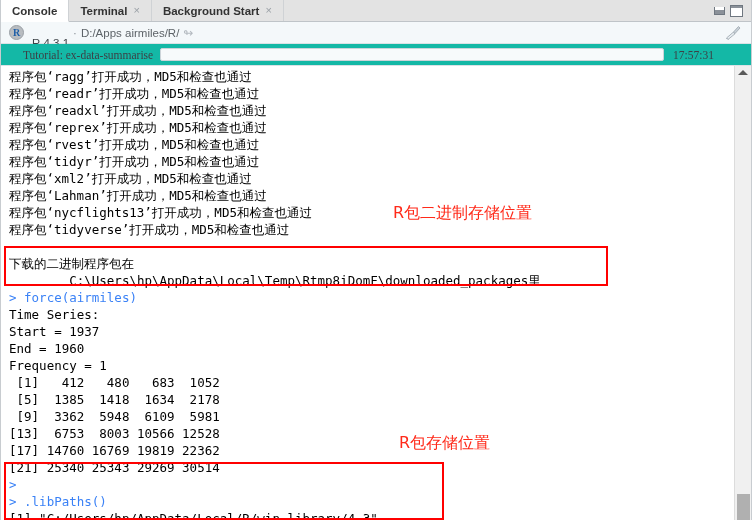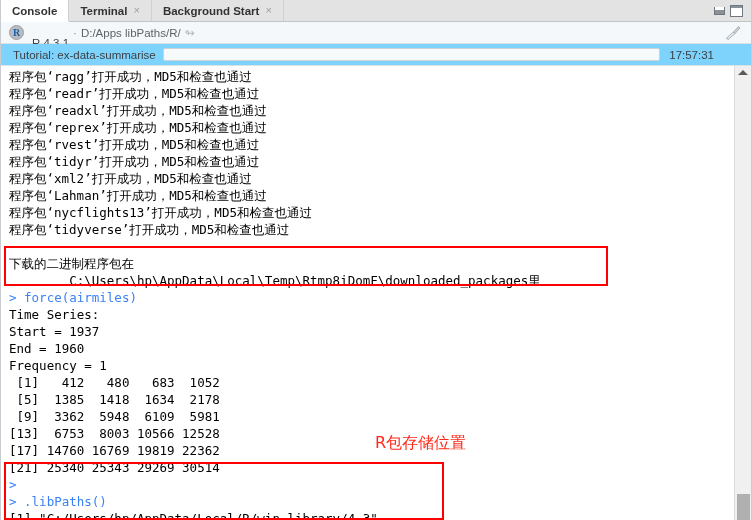--- a/index.html
+++ b/index.html
@@ -129,28 +129,29 @@
   .broom {
     margin-right: 9px;
     width: 18px; height: 16px;
     position: relative;
   }
 
   
   .tutbar {
     position: relative;
     height: 22px;
-    background: #7dd3fc;
+    background: #14b8a6;
     border-bottom: 1px solid #dbe2e6;
     display: flex;
     align-items: center;
-    padding: 0 6px 0 12px;
+    padding: 0 6px 0 22px;
     box-sizing: border-box;
     font-size: 11.5px;
     color: #3c4146;
+    font-family: Liberation Serif, serif;
   }
   .tut-label { white-space: nowrap; margin-right: 7px; }
   .tut-field {
     flex: 1;
     height: 13px;
     background: #f7fafb;
     border: 1px solid #ccd4d9;
     border-radius: 2px;
     box-sizing: border-box;
   }
@@ -252,21 +253,21 @@
       <div class="win-max"></div>
     </div>
   </div>
 
   <div class="pathbar">
     <div class="rlogo">
       <span>R</span>
     </div>
     <span class="ver">R 4.3.1</span>
     <span class="dot">·</span>
-    <span class="rpath">D:/Apps libPaths/R/</span>
+    <span class="rpath">D:/Apps airmiles/R/</span>
     <span class="arrow-ic">↬</span>
     <div class="pathbar-spacer"></div>
     <div class="broom">
       <svg width="18" height="16" viewBox="0 0 18 16" aria-hidden="true">
         <path d="M14.5 1.5 L9.5 7.0 L11.0 8.5 L16.0 3.0 Z" fill="#c9d2d9" stroke="#9aa4ac" stroke-width="0.8"></path>
         <path d="M9.2 7.3 L2.5 13.0 L4.0 14.5 L11.0 8.8 Z" fill="#e7edf1" stroke="#9aa4ac" stroke-width="0.8"></path>
         <path d="M2.5 13.0 L4.0 14.5" stroke="#9aa4ac" stroke-width="0.8"></path>
       </svg>
     </div>
   </div>
@@ -274,23 +275,24 @@
   <div class="tutbar">
     <span class="tut-label">Tutorial: ex-data-summarise</span>
     <div class="tut-field"></div>
     <span class="tut-time">17:57:31</span>
   </div>
 
   <div class="console-wrap">
     <div class="console" id="console-lines"><div class="line c-black">程序包‘ragg’打开成功，MD5和检查也通过</div><div class="line c-black">程序包‘readr’打开成功，MD5和检查也通过</div><div class="line c-black">程序包‘readxl’打开成功，MD5和检查也通过</div><div class="line c-black">程序包‘reprex’打开成功，MD5和检查也通过</div><div class="line c-black">程序包‘rvest’打开成功，MD5和检查也通过</div><div class="line c-black">程序包‘tidyr’打开成功，MD5和检查也通过</div><div class="line c-black">程序包‘xml2’打开成功，MD5和检查也通过</div><div class="line c-black">程序包‘Lahman’打开成功，MD5和检查也通过</div><div class="line c-black">程序包‘nycflights13’打开成功，MD5和检查也通过</div><div class="line c-black">程序包‘tidyverse’打开成功，MD5和检查也通过</div><div class="line c-black"></div><div class="line c-black">下载的二进制程序包在</div><div class="line c-black">        C:\Users\hp\AppData\Local\Temp\Rtmp8iDomF\downloaded_packages里</div><div class="line c-blue">&gt; force(airmiles)</div><div class="line c-black">Time Series:</div><div class="line c-black">Start = 1937</div><div class="line c-black">End = 1960</div><div class="line c-black">Frequency = 1</div><div class="line c-black"> [1]   412   480   683  1052</div><div class="line c-black"> [5]  1385  1418  1634  2178</div><div class="line c-black"> [9]  3362  5948  6109  5981</div><div class="line c-black">[13]  6753  8003 10566 12528</div><div class="line c-black">[17] 14760 16769 19819 22362</div><div class="line c-black">[21] 25340 25343 29269 30514</div><div class="line c-blue">&gt; </div><div class="line c-blue">&gt; .libPaths()</div><div class="line c-black">[1] "C:/Users/hp/AppData/Local/R/win-library/4.3"</div></div>
 
     <div class="redbox" style="left:3px; top:180px; width:604px; height:40px;"></div>
+    <div class="redlabel" style="left:392px; top:137px;">R包二进制存储位置</div>
 
     <div class="redbox" style="left:3px; top:396px; width:440px; height:58px;"></div>
-    <div class="redlabel" style="left:374px; top:367px;text-align:right;">R包存储位置</div>
+    <div class="redlabel" style="left:398px; top:367px;text-align:right;">R包存储位置</div>
 
     <div class="scrollbar">
       <div class="sb-up"></div>
       <div class="sb-thumb"></div>
     </div>
   </div>
 
 </div>
 
 </body></html>

